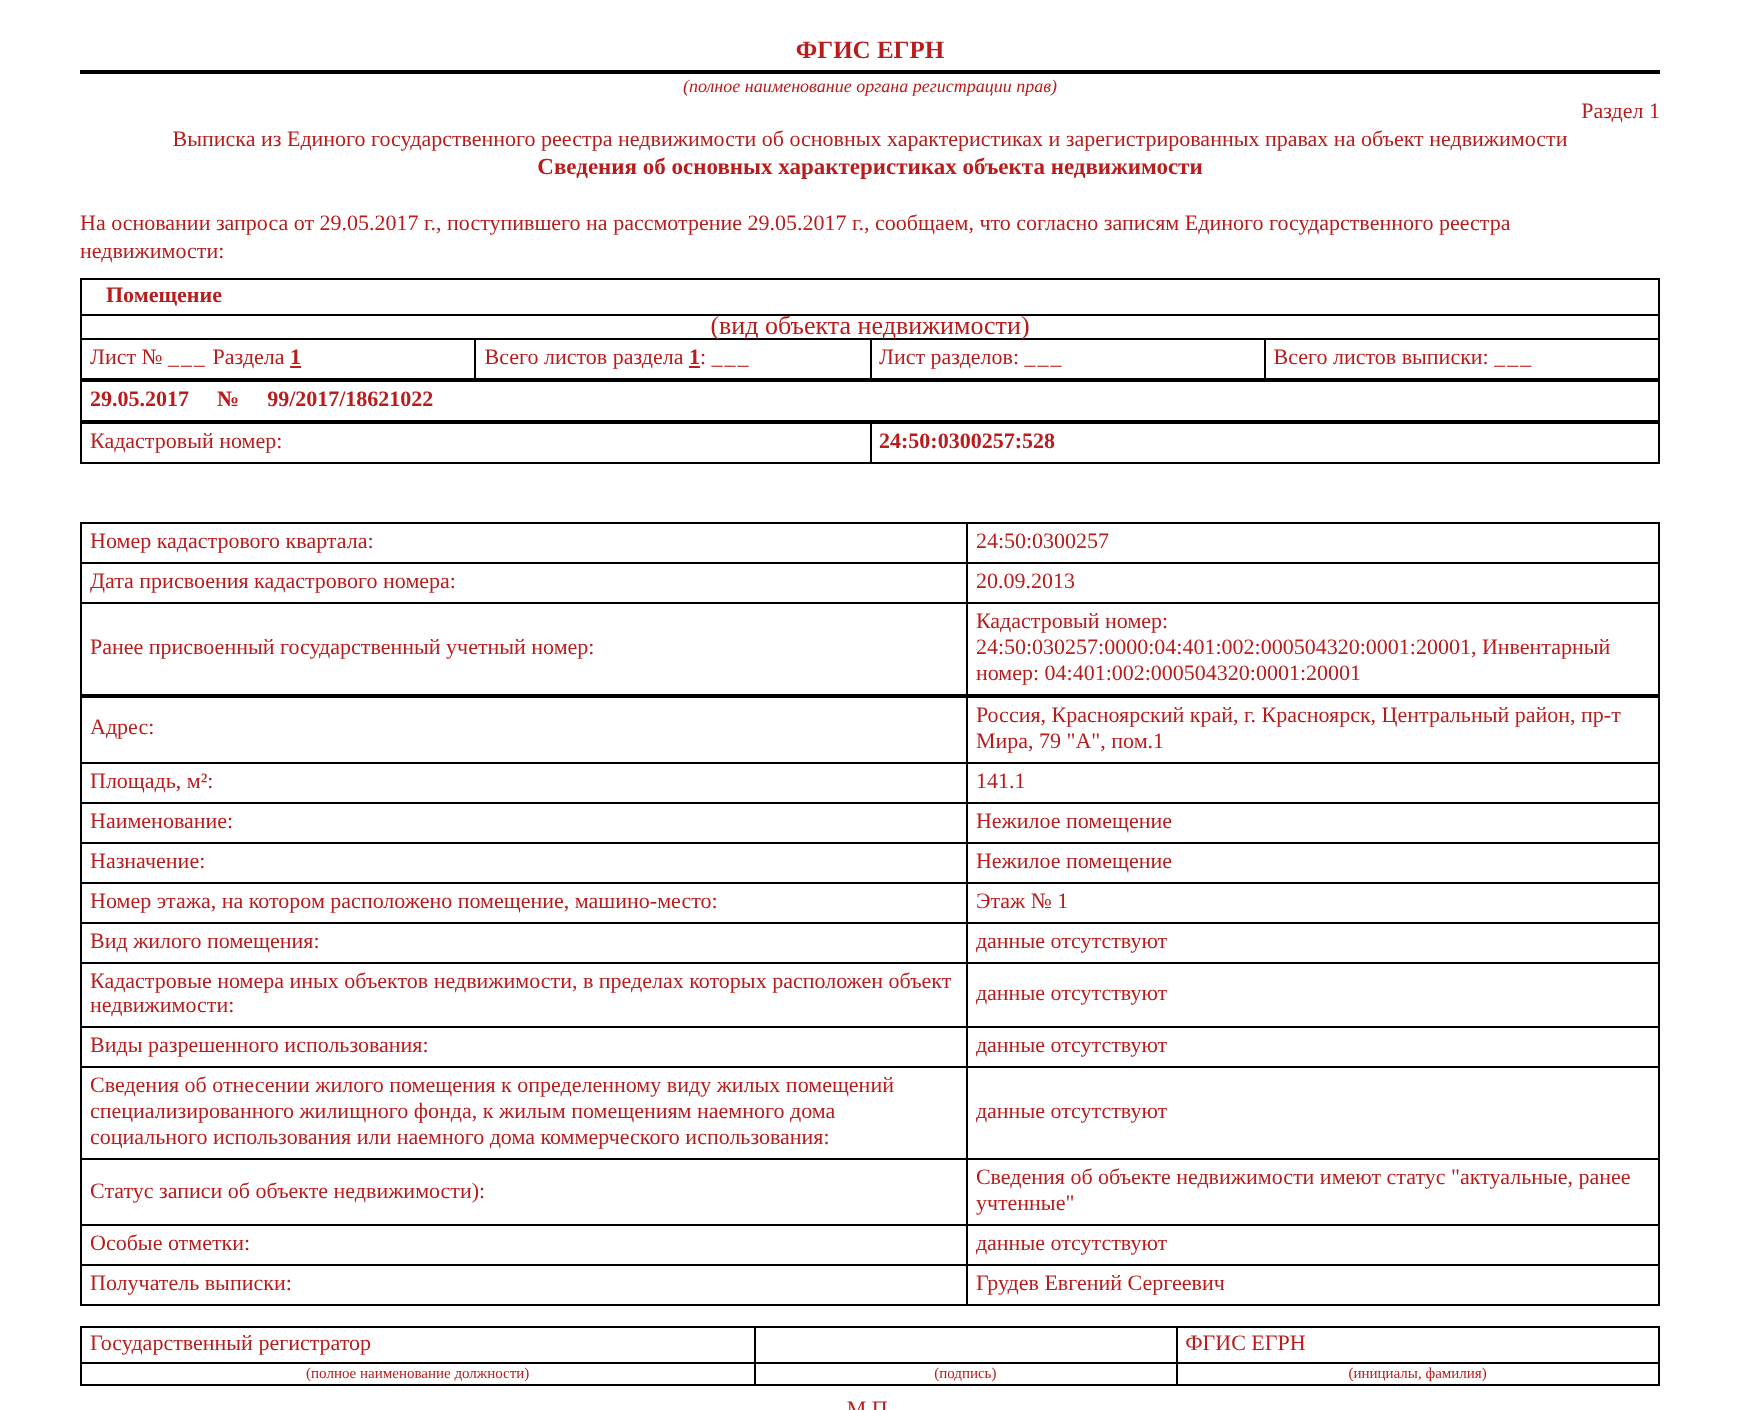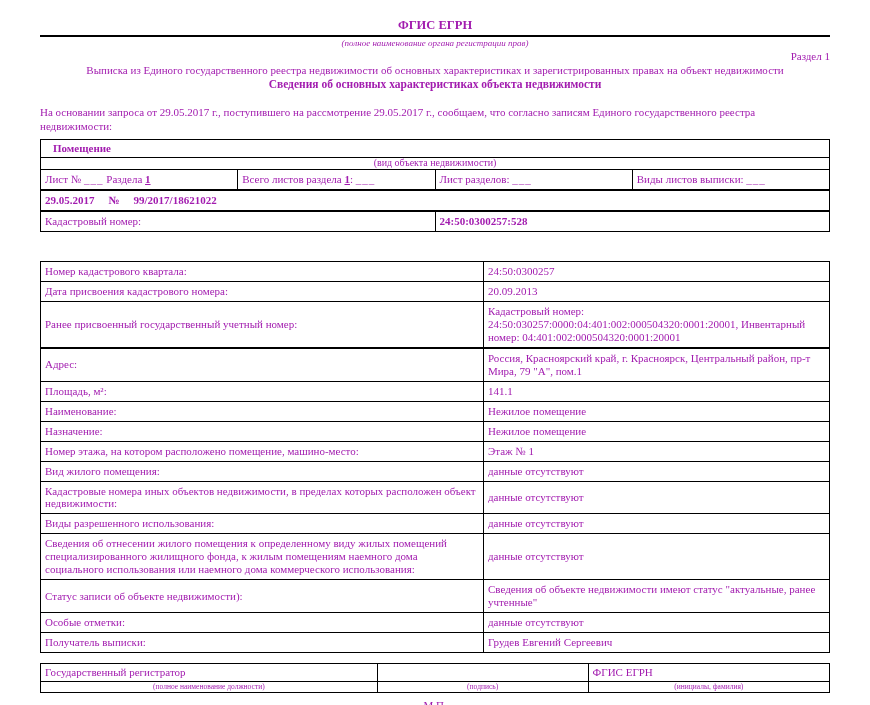--- a/index.html
+++ b/index.html
@@ -1,37 +1,37 @@
 <!DOCTYPE html>
 <html><head>
 <meta charset="utf-8">
 <style>
   html,body{margin:0;padding:0;background:#e8e8e8;}
   body{width:870px;height:705px;overflow:hidden;}
   .page{
     width:870px;height:705px;background:#ffffff;box-sizing:border-box;
     padding:18px 40px 0 40px;
     font-family:"Liberation Serif","DejaVu Serif",serif;
-    color:#a21caf;
+    color:#b91c1c;
   }
   
   .org-name{text-align:center;font-weight:bold;font-size:12.5px;line-height:15px;}
   .org-rule{border:0;border-top:2px solid #000;margin:2px 0 0 0;}
   .org-caption{text-align:center;font-size:9px;line-height:12px;font-style:italic;}
   .section-label{text-align:right;font-size:11px;line-height:14px;margin-top:0;}
   .title1{text-align:center;font-size:11px;line-height:14px;}
   .title2{text-align:center;font-size:11.5px;font-weight:bold;line-height:15px;}
   .intro{font-size:11px;line-height:14px;margin-top:13px;}
   
   table{width:100%;border-collapse:collapse;table-layout:fixed;}
   td{border:1px solid #000;font-size:11px;line-height:1.18;padding:3px 4px;vertical-align:middle;word-wrap:break-word;}
   
   .t1{margin-top:6px;}
   .t1 .obj-type{font-weight:bold;padding:2px 12px;}
-  .t1 .obj-caption{font-size:10px;text-align:center;padding:0 2px 1px 2px;line-height:10px;}
+  .t1 .obj-caption{font-size:13px;text-align:center;padding:0 2px 1px 2px;line-height:10px;}
   .t1 .sheet-row td{padding:3px 4px;}
   .t1 .date-row td{font-weight:bold;border-top-width:2px;border-bottom-width:2px;}
   .t1 .cad-val{font-weight:bold;}
   .num{font-weight:bold;text-decoration:underline;}
   .blank{letter-spacing:1px;}
   .date-sp{display:inline-block;width:14px;}
   
   .t2{margin-top:29px;}
   .t2 td.lbl{width:55%;}
   .t2 tr.thick-top td{border-top-width:2px;}
@@ -60,21 +60,21 @@
         <tr>
       <td class="obj-type" colspan="4">Помещение</td>
     </tr>
     <tr>
       <td class="obj-caption" colspan="4">(вид объекта недвижимости)</td>
     </tr>
     <tr class="sheet-row">
       <td style="width:26.3%"><span>Лист №</span> <span class="blank">___</span> <span>Раздела</span> <span class="num">1</span></td>
       <td style="width:28.1%"><span>Всего листов раздела</span> <span class="num">1</span><span>:</span> <span class="blank">___</span></td>
       <td style="width:21%"><span>Лист разделов:</span> <span class="blank">___</span></td>
-      <td style="width:24.6%"><span>Виды листов выписки:</span> <span class="blank">___</span></td>
+      <td style="width:24.6%"><span>Всего листов выписки:</span> <span class="blank">___</span></td>
     </tr>
     <tr class="date-row">
       <td colspan="4"><span>29.05.2017</span><span class="date-sp"></span><span>№</span><span class="date-sp"></span><span>99/2017/18621022</span></td>
     </tr>
     <tr>
       <td colspan="2" style="width:54.9%">Кадастровый номер:</td>
       <td colspan="2" class="cad-val">24:50:0300257:528</td>
     </tr>
   </tbody>
     </table>

